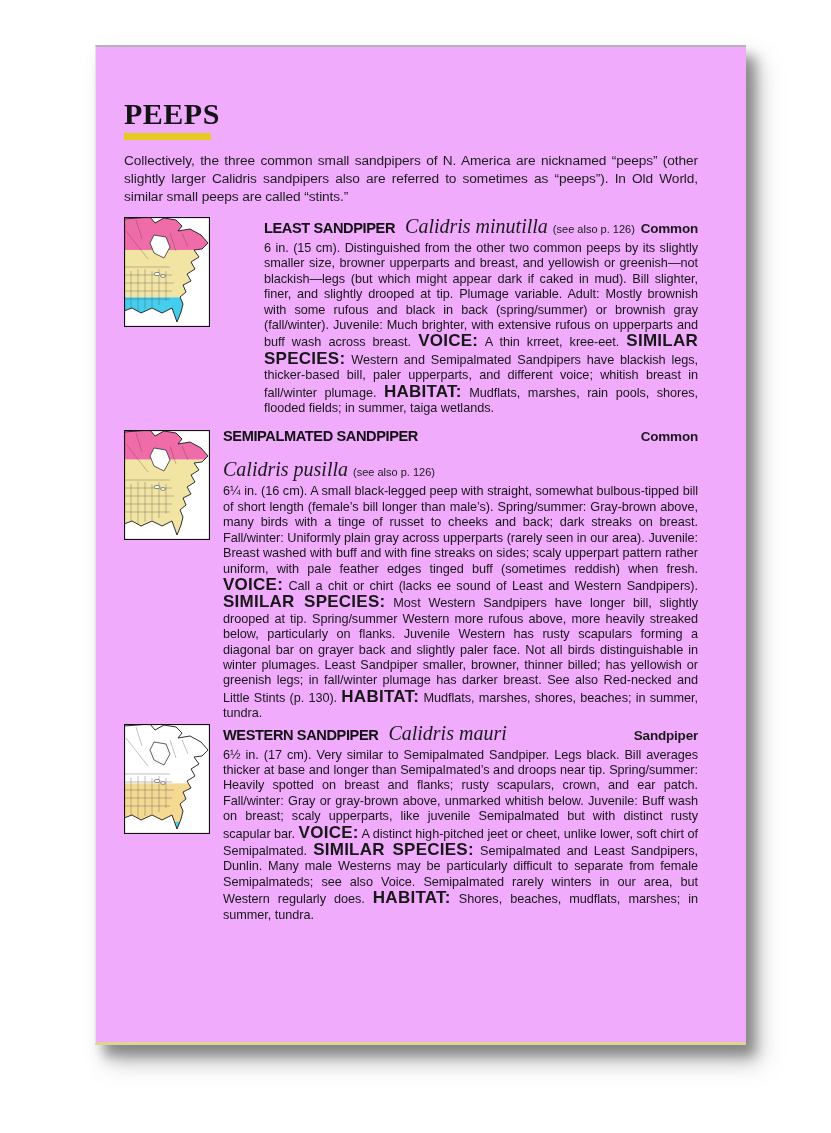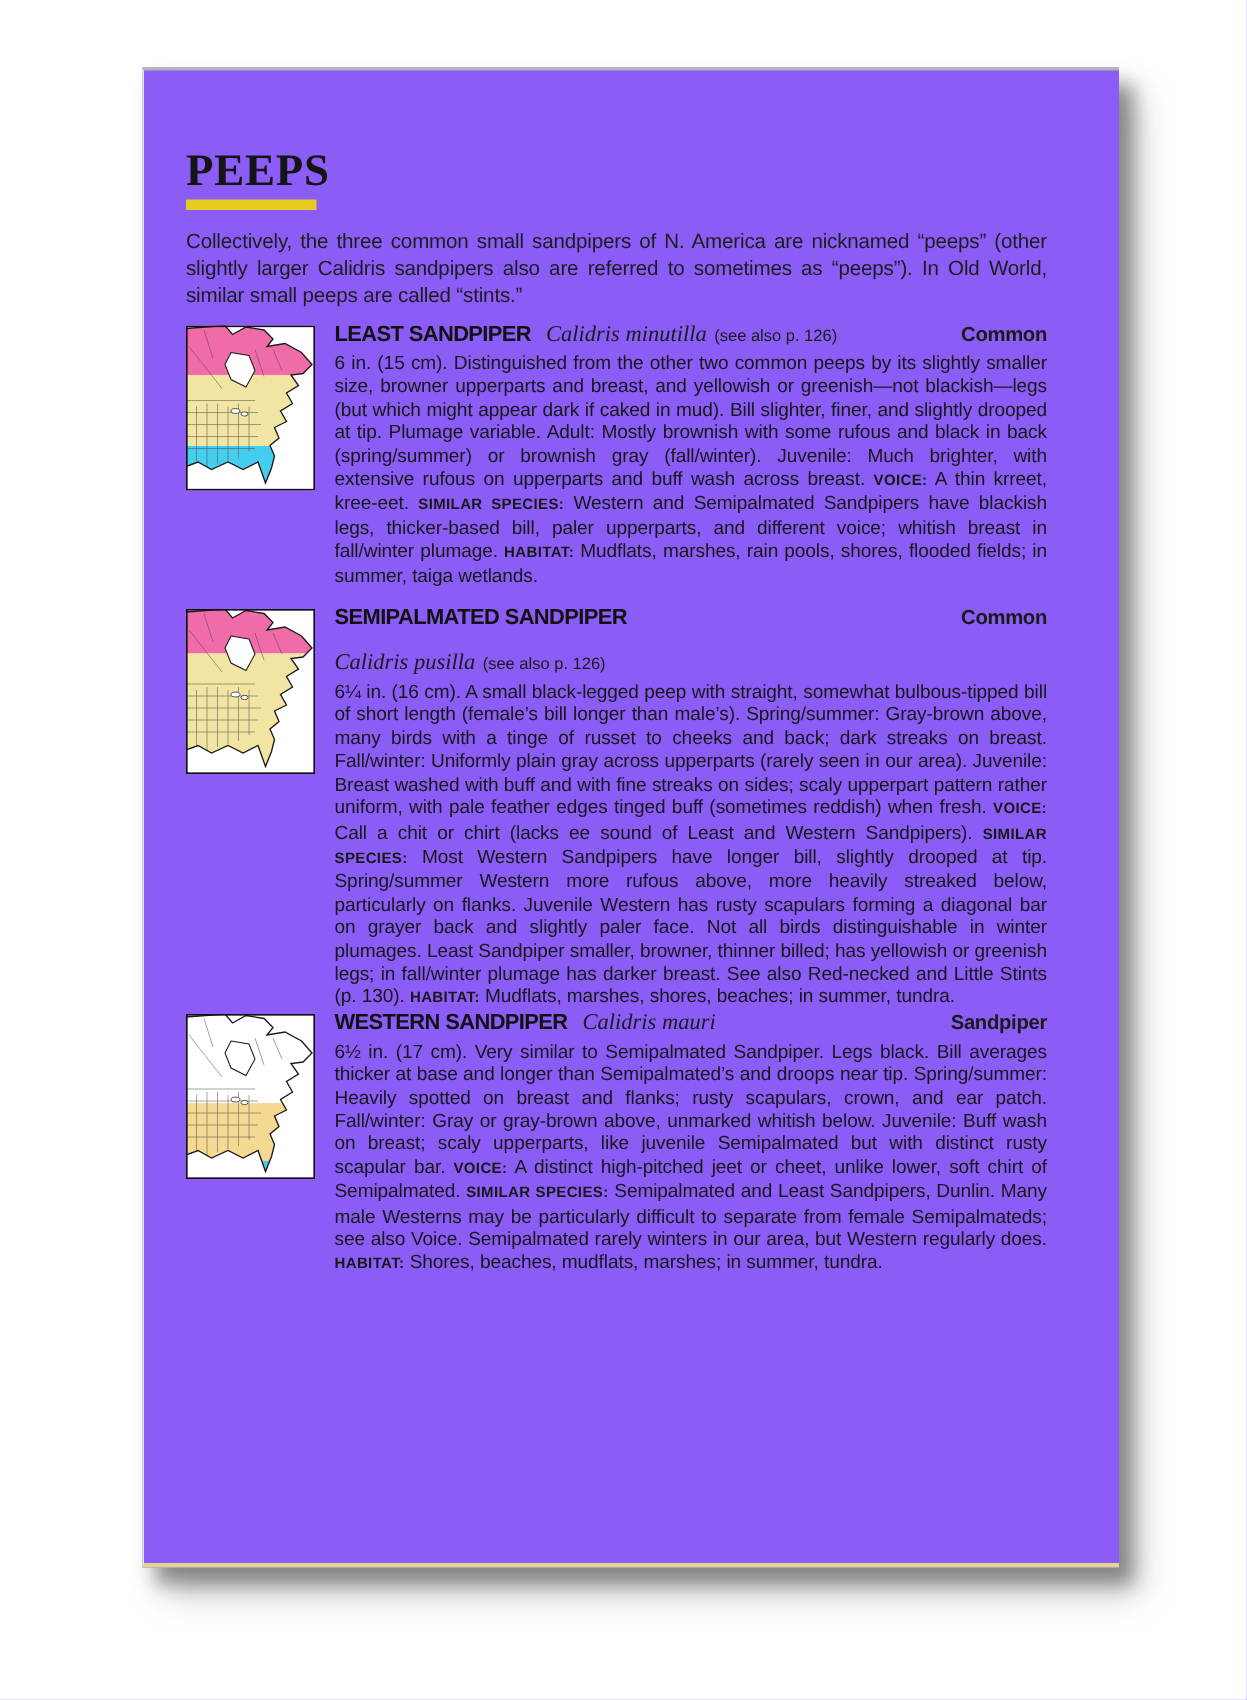--- a/index.html
+++ b/index.html
@@ -1,54 +1,54 @@
 <!DOCTYPE html>
 <html><head>
 <meta charset="utf-8">
 <style>
   html,body{margin:0;padding:0;background:#ffffff;}
   .canvas{position:relative;width:831px;height:1133px;background:#ffffff;overflow:hidden;
           font-family:"Liberation Sans",sans-serif;color:#1a1a1a;}
-  .page{position:absolute;left:95px;top:45px;width:650px;height:995px;background:#8b5cf6;
+  .page{position:absolute;left:95px;top:45px;width:650px;height:995px;background:#f0abfc;
         border-top:2px solid #b4b4b4;border-left:1px solid #e3e3e3;
         border-bottom:3px solid #ddd68f;
         box-shadow:9px 11px 12px rgba(70,70,70,.55), 14px 18px 22px rgba(120,120,120,.35);}
   .content{padding:52px 48px 0 28px;}
 
   .page-title{font-family:"Liberation Serif",serif;font-weight:700;font-size:30px;
               line-height:30px;margin:0;letter-spacing:.5px;color:#141414;}
   .accent-bar{width:87px;height:7px;margin-top:4px;}
 
   .intro{font-size:13.7px;line-height:18px;text-align:justify;margin:12px 0 0 0;
          letter-spacing:-.1px;color:#1c1c1c;}
 
   .entry{display:flex;align-items:flex-start;}
-  .entry.first{margin-top:9px;}
+  .entry.first{margin-top:9px;gap:41px;}
   .entry.second{margin-top:12px;}
   .entry.third{}
   .map-col{flex:0 0 86px;width:86px;padding-top:2px;}
   .map-box{width:86px;height:110px;}
   .map-box svg{display:block;}
   .text-col{flex:1;margin-left:13px;min-width:0;}
 
   .entry-header{display:flex;align-items:baseline;}
   .sp-name{font-weight:700;font-size:14.6px;letter-spacing:-.4px;white-space:nowrap;color:#111;}
-  .sp-sci{font-family:"Liberation Serif",serif;font-style:italic;font-size:15px;
+  .sp-sci{font-family:"Liberation Serif",serif;font-style:italic;font-size:20px;
           margin-left:10px;white-space:nowrap;}
   .sp-note{font-family:Liberation Sans, sans-serif;font-size:11px;margin-left:5px;white-space:nowrap;}
   .sp-note:empty{margin-left:0;}
   .flex-spacer{flex:1 1 auto;}
   .sp-status{font-weight:700;font-size:13.5px;white-space:nowrap;letter-spacing:-.2px;}
   .header-line2{margin-top:14px;}
 
   .sp-body{margin:3px 0 0 0;font-size:12.7px;line-height:15.4px;text-align:justify;
            letter-spacing:-.05px;color:#171717;}
   .seg-n{}
   .seg-i{}
-  .seg-b{font-weight:700;font-size:10px;letter-spacing:.25px;}
+  .seg-b{font-weight:700;font-size:17px;letter-spacing:.25px;}
 </style>
 </head>
 <body>
 
 <div class="canvas">
   <div class="page">
     <div class="content">
 
       <h1 class="page-title">PEEPS</h1>
       <div class="accent-bar" style="background: rgb(232, 201, 31);"></div>

